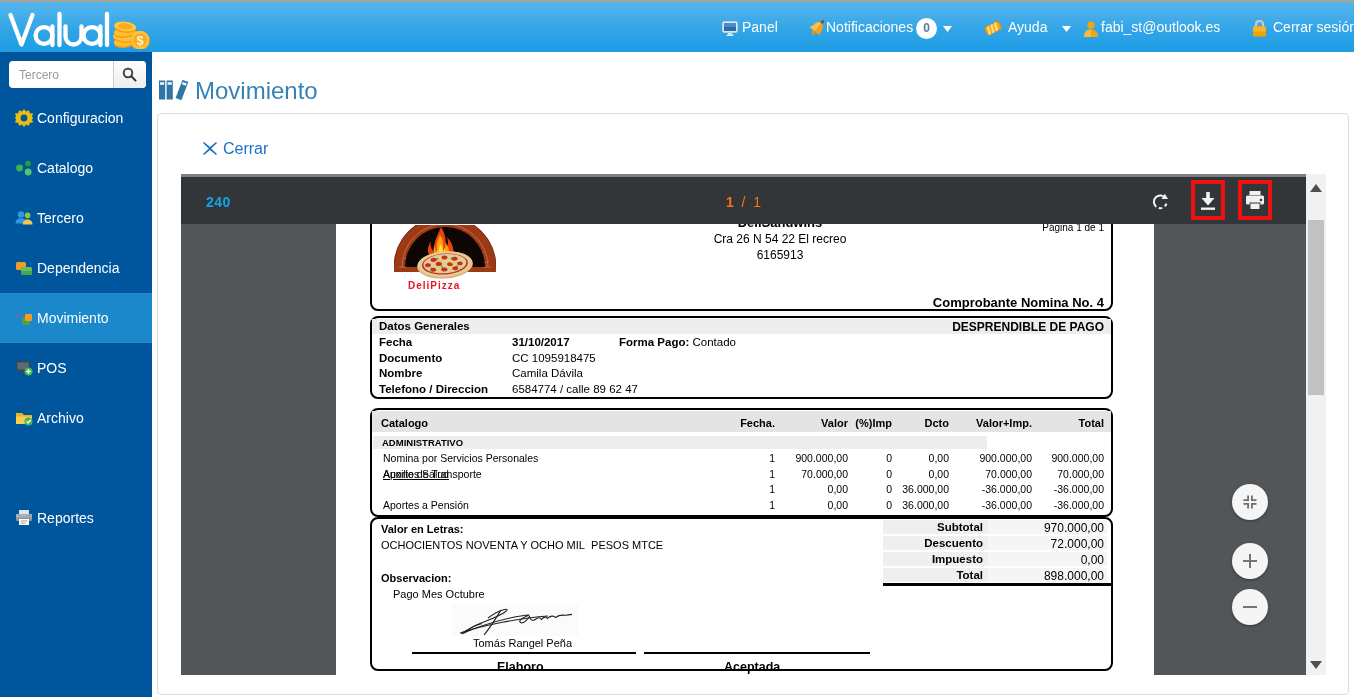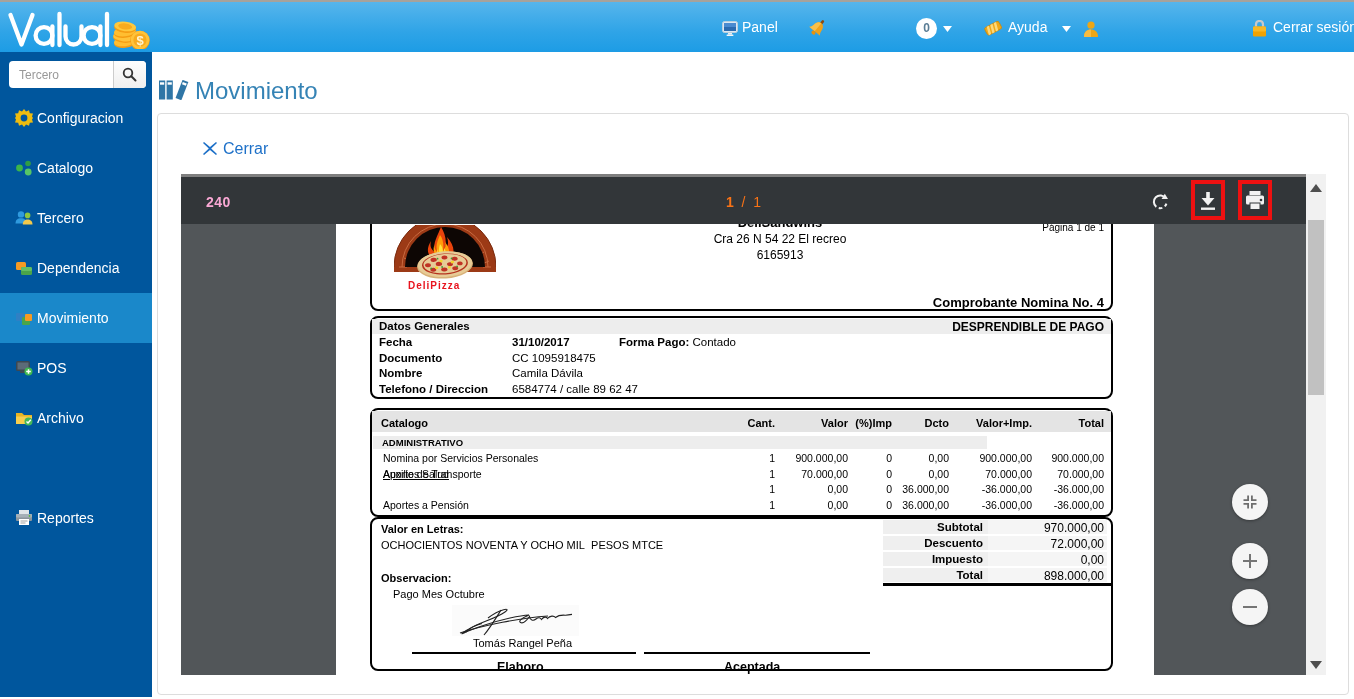--- a/index.html
+++ b/index.html
@@ -96,20 +96,21 @@
     </svg>
     <div class="navitem" id="nav-panel" style="left:742px;">Panel</div>
     <svg style="position:absolute; left:808px; top:16px;" width="18" height="19" viewBox="0 0 18 19">
       <g transform="rotate(40 9 10)">
         <rect x="8" y="0" width="2.6" height="5" rx="1.2" fill="#8a4a12"></rect>
         <path d="M9.3 3.5 C12.6 3.5 14 6.5 14.2 9.5 C14.4 12 15.5 13.3 16.3 14 L2.3 14 C3.1 13.3 4.2 12 4.4 9.5 C4.6 6.5 6 3.5 9.3 3.5 Z" fill="#f0a21c"></path>
         <path d="M9.3 3.5 C6 3.5 4.6 6.5 4.4 9.5 C4.2 12 3.1 13.3 2.3 14 L9.3 14 Z" fill="#f8c04a"></path>
         <ellipse cx="9.3" cy="15.8" rx="2.2" ry="1.8" fill="#e8920a"></ellipse>
       </g>
     </svg>
+    <div class="navitem" style="left:826px;">Notificaciones</div>
     <div style="position:absolute; left:916px; top:16px; width:21px; height:21px; border-radius:50%; background:#fff; color:#5a7d95; font-size:12px; font-weight:bold; text-align:center; line-height:21px;">0</div>
     <svg style="position:absolute; left:943px; top:24px;" width="9" height="6" viewBox="0 0 9 6">
         <path d="M0 0 L9 0 L4.5 6 Z" fill="#fff"></path>
       </svg>
     <svg style="position:absolute; left:984px; top:18px;" width="18" height="16" viewBox="0 0 18 16">
       <g transform="rotate(-28 9 8)">
         <rect x="1" y="4" width="16" height="8.5" rx="2" fill="#f0a818"></rect>
         <rect x="1" y="4" width="16" height="8.5" rx="2" fill="none" stroke="#c8880c" stroke-width="0.8"></rect>
         <path d="M4 4 L6.5 4 L4.5 12.5 L2 12.5 Z" fill="#fcd97c"></path>
         <path d="M8 4 L10.5 4 L8.5 12.5 L6 12.5 Z" fill="#fcd97c"></path>
@@ -118,20 +119,21 @@
     </svg>
     <div class="navitem" style="left:1008px;">Ayuda</div>
     <svg style="position:absolute; left:1062px; top:24px;" width="9" height="6" viewBox="0 0 9 6">
         <path d="M0 0 L9 0 L4.5 6 Z" fill="#fff"></path>
       </svg>
     <svg style="position:absolute; left:1083px; top:19px;" width="16" height="16" viewBox="0 0 16 16">
       <circle cx="8" cy="4.2" r="3.6" fill="#eda615"></circle>
       <path d="M1 16 C1 10.5 4 8.5 8 8.5 C12 8.5 15 10.5 15 16 Z" fill="#eda615"></path>
       <path d="M1 16 C1 10.5 4 8.5 8 8.5 L8 16 Z" fill="#f6bc42"></path>
     </svg>
+    <div class="navitem" style="left:1101px;">fabi_st@outlook.es</div>
     <svg style="position:absolute; left:1252px; top:18px;" width="15" height="17" viewBox="0 0 15 17">
       <path d="M4 7 L4 4.5 C4 2.5 5.5 1 7.5 1 C9.5 1 11 2.5 11 4.5 L11 7" fill="none" stroke="#c9c9c9" stroke-width="2.2"></path>
       <rect x="1" y="6.5" width="13" height="10" rx="1.2" fill="#f0a202"></rect>
       <rect x="1" y="6.5" width="13" height="5" rx="1.2" fill="#f8b825"></rect>
     </svg>
     <div class="navitem" style="left:1273px;">Cerrar sesión</div>
   </div>
 
   <div id="sidebar">
     <div id="searchbox">
@@ -301,21 +303,21 @@
       <div class="rtext" style="left:140px; top:34px; font-size:11.5px;">CC 1095918475</div>
       <div class="rtext b" style="left:7px; top:49px; font-size:11.5px;">Nombre</div>
       <div class="rtext" style="left:140px; top:49px; font-size:11.5px;">Camila Dávila</div>
       <div class="rtext b" style="left:7px; top:65px; font-size:11.5px;">Telefono / Direccion</div>
       <div class="rtext" style="left:140px; top:65px; font-size:11.5px;">6584774 / calle 89 62 47</div>
     </div>
 
     <div class="rbox" id="box3" style="top:234px; height:109px;">
       <div style="position:absolute; left:0px; top:1px; width:739px; height:21px; background:#e4e4e4;"></div>
       <div class="rtext b" style="left:9px; top:7px;">Catalogo</div>
-      <div class="rtext b rr" style="right:336px; top:7px;">Cant.</div>
+      <div class="rtext b rr" style="right:336px; top:7px;">Fecha.</div>
       <div class="rtext b rr" style="right:263px; top:7px;">Valor</div>
       <div class="rtext b rr" style="right:219px; top:7px;">(%)Imp</div>
       <div class="rtext b rr" style="right:162px; top:7px;">Dcto</div>
       <div class="rtext b rr" style="right:79px; top:7px;">Valor+Imp.</div>
       <div class="rtext b rr" style="right:7px; top:7px;">Total</div>
       <div style="position:absolute; left:1px; top:26px; width:614px; height:13px; background:#ededed;"></div>
       <div class="rtext b" style="left:10px; top:27px; font-size:9.5px;">ADMINISTRATIVO</div>
       <div class="rtext" style="left:11px; top:42px;">Nomina por Servicios Personales</div>
       <div class="rtext rr" style="right:336px; top:42px;">1</div>
       <div class="rtext rr" style="right:263px; top:42px;">900.000,00</div>
@@ -378,21 +380,21 @@
           </g>
         </svg>
       </div>
       <div class="rtext" style="left:101px; top:118px;">Tomás Rangel Peña</div>
       <div style="position:absolute; left:40px; top:133px; width:224px; height:2px; background:#000;"></div>
       <div style="position:absolute; left:272px; top:133px; width:226px; height:2px; background:#000;"></div>
       <div class="rtext b" style="left:125px; top:141px; font-size:12.5px;">Elaboro</div>
       <div class="rtext b" style="left:352px; top:141px; font-size:12.5px;">Aceptada</div>
     </div>
     <div id="toolbar">
-      <div style="position:absolute; left:25px; top:17px; color:#f9a8d4; font-size:14px; font-weight:bold; letter-spacing:0.5px;">240</div>
+      <div style="position:absolute; left:25px; top:17px; color:#0ea5e9; font-size:14px; font-weight:bold; letter-spacing:0.5px;">240</div>
       <div style="position:absolute; left:545px; top:17px; color:#f97316; font-size:14px;"><b>1</b>&nbsp;&nbsp;/&nbsp;&nbsp;1</div>
       <svg style="position:absolute; left:970px; top:16px;" width="18" height="18" viewBox="0 0 18 18">
         <path d="M14.8 5.6 A 6.4 6.4 0 1 0 15.4 10.6" fill="none" stroke="#f2f2f2" stroke-width="2" stroke-dasharray="22 2.8 3.6 2.8 3.6 9"></path>
         <path d="M10.6 6 L17 6 L13.8 0.8 Z" fill="#f2f2f2"></path>
       </svg>
       <div style="position:absolute; left:1010px; top:3px; width:34px; height:40px; border:4px solid #ee1111;">
         <svg width="28" height="29" viewBox="0 0 28 29" style="position:absolute;left:-1px;top:2px;">
           <rect x="12.2" y="6" width="3.6" height="8" fill="#f2f2f2"></rect>
           <path d="M7.5 12 L20.5 12 L14 19.5 Z" fill="#f2f2f2"></path>
           <rect x="7" y="21.5" width="14" height="2.4" fill="#f2f2f2"></rect>

